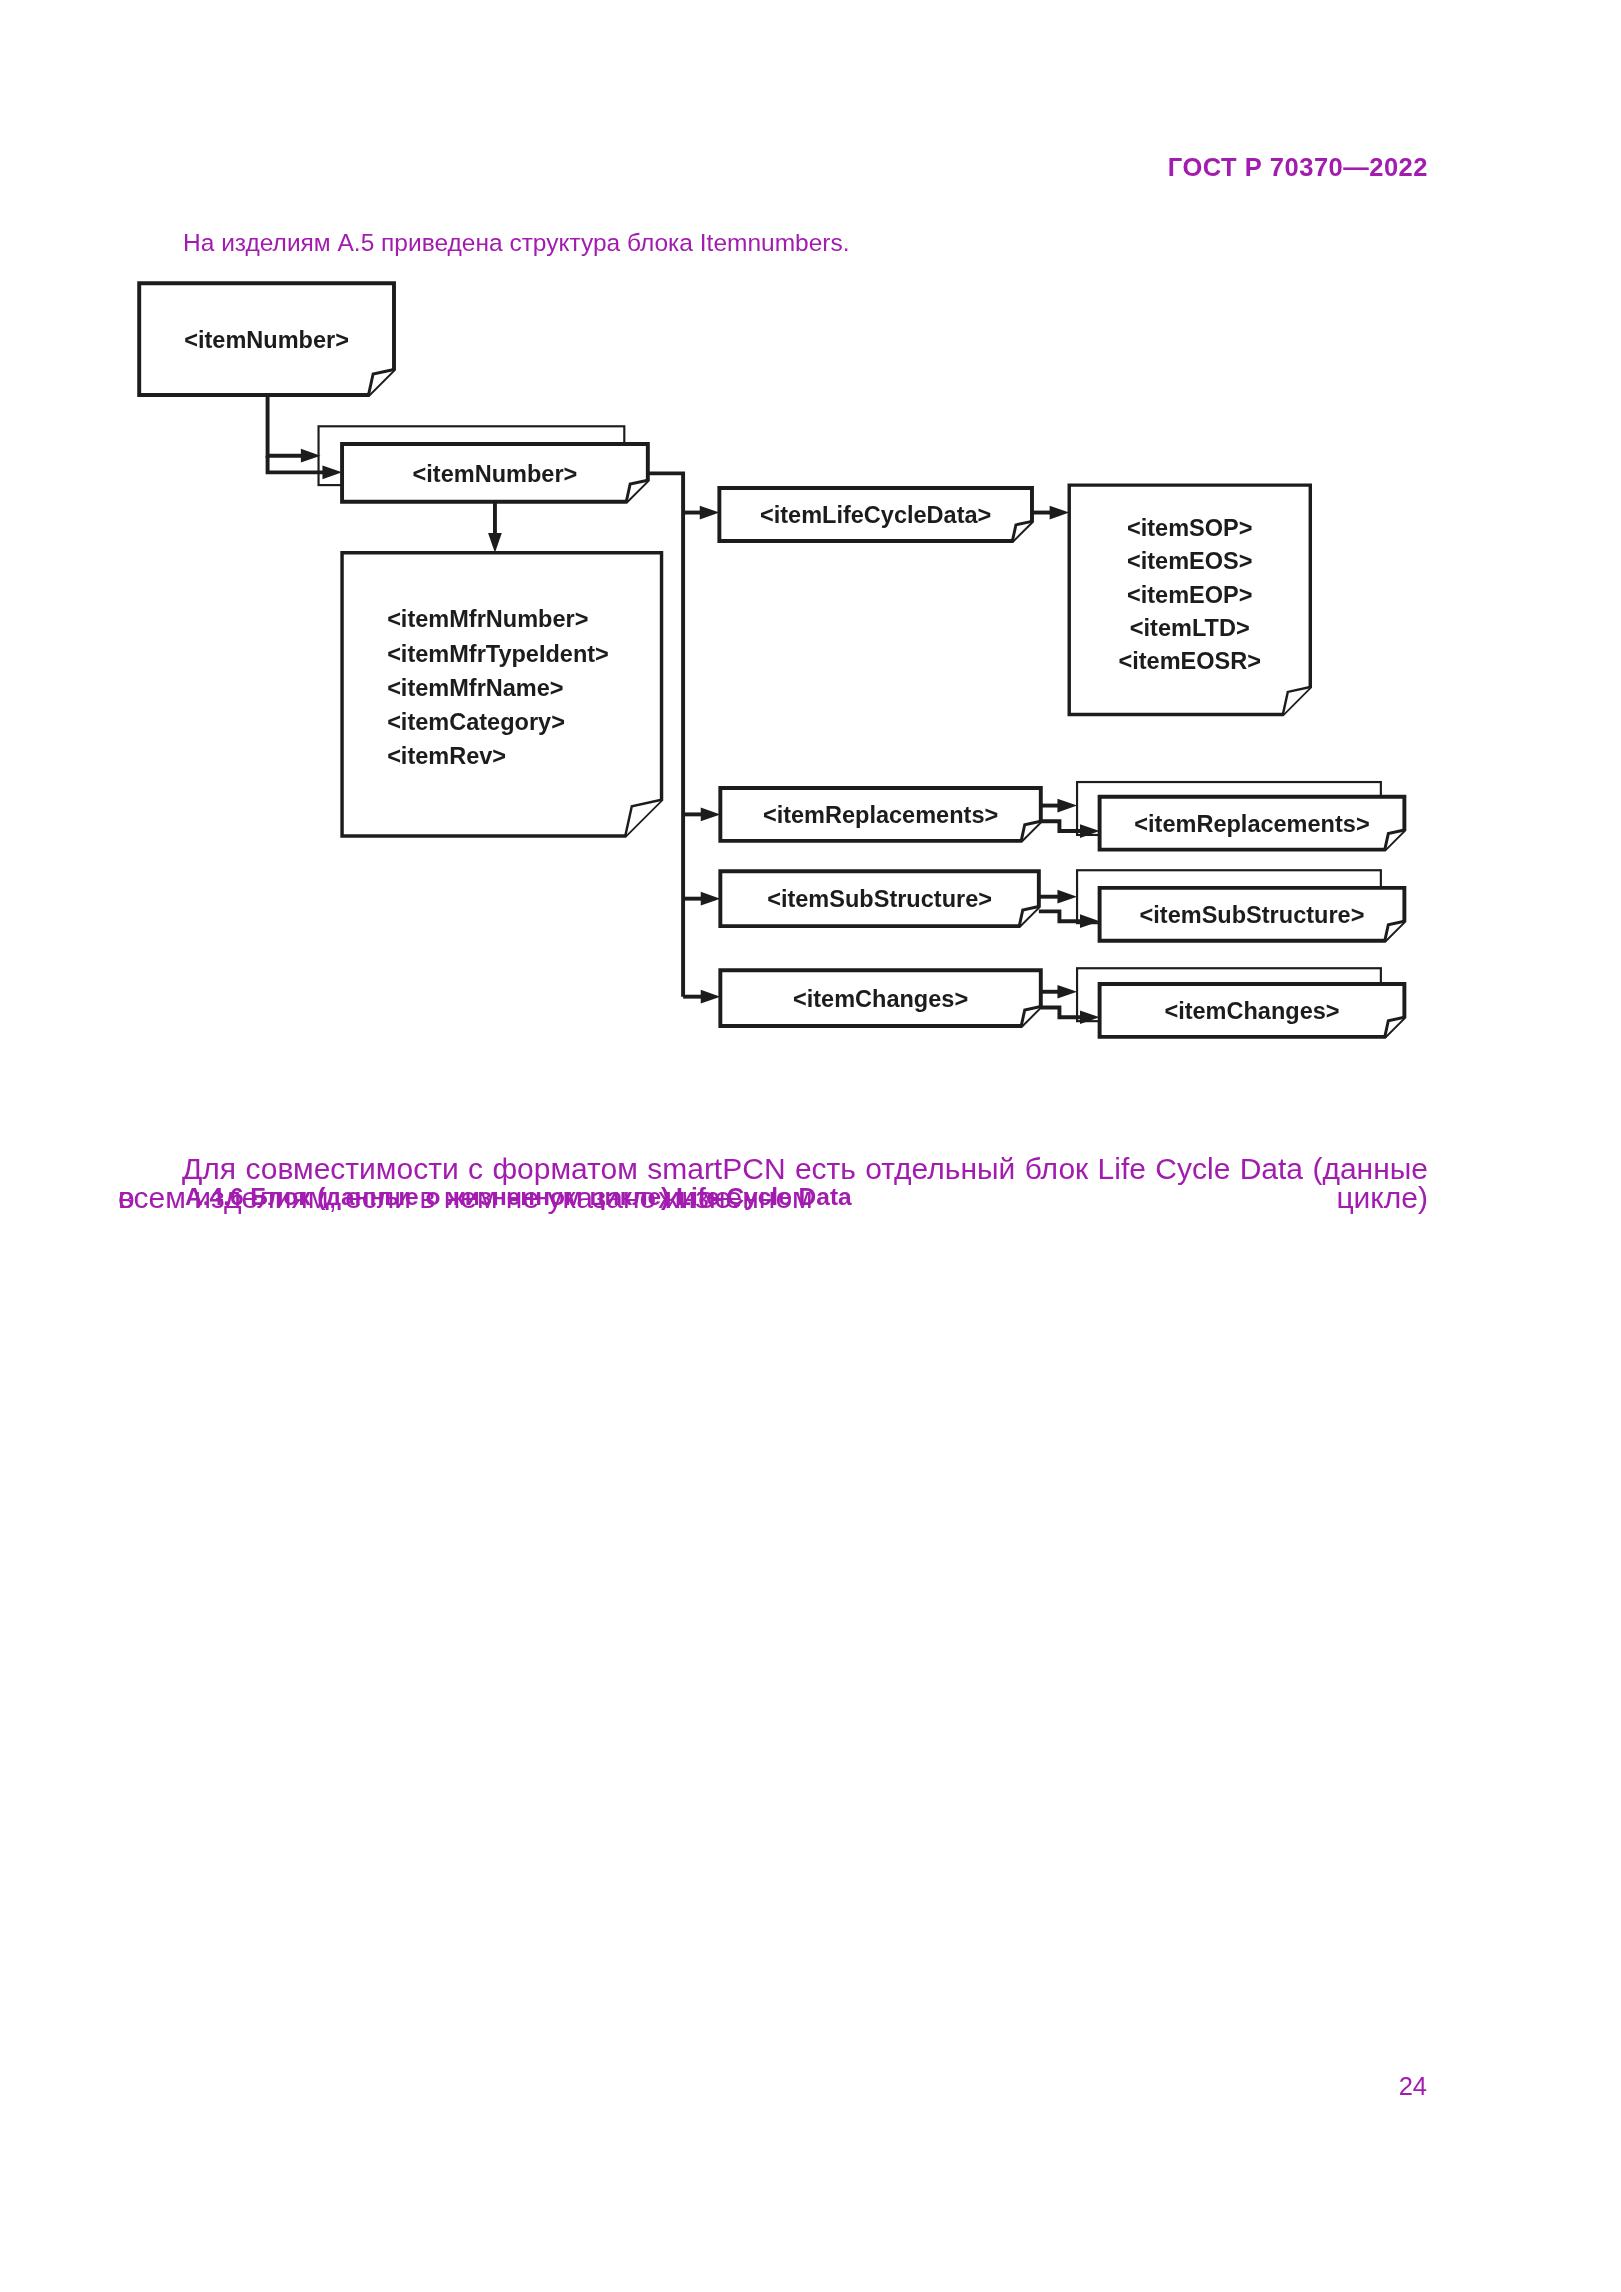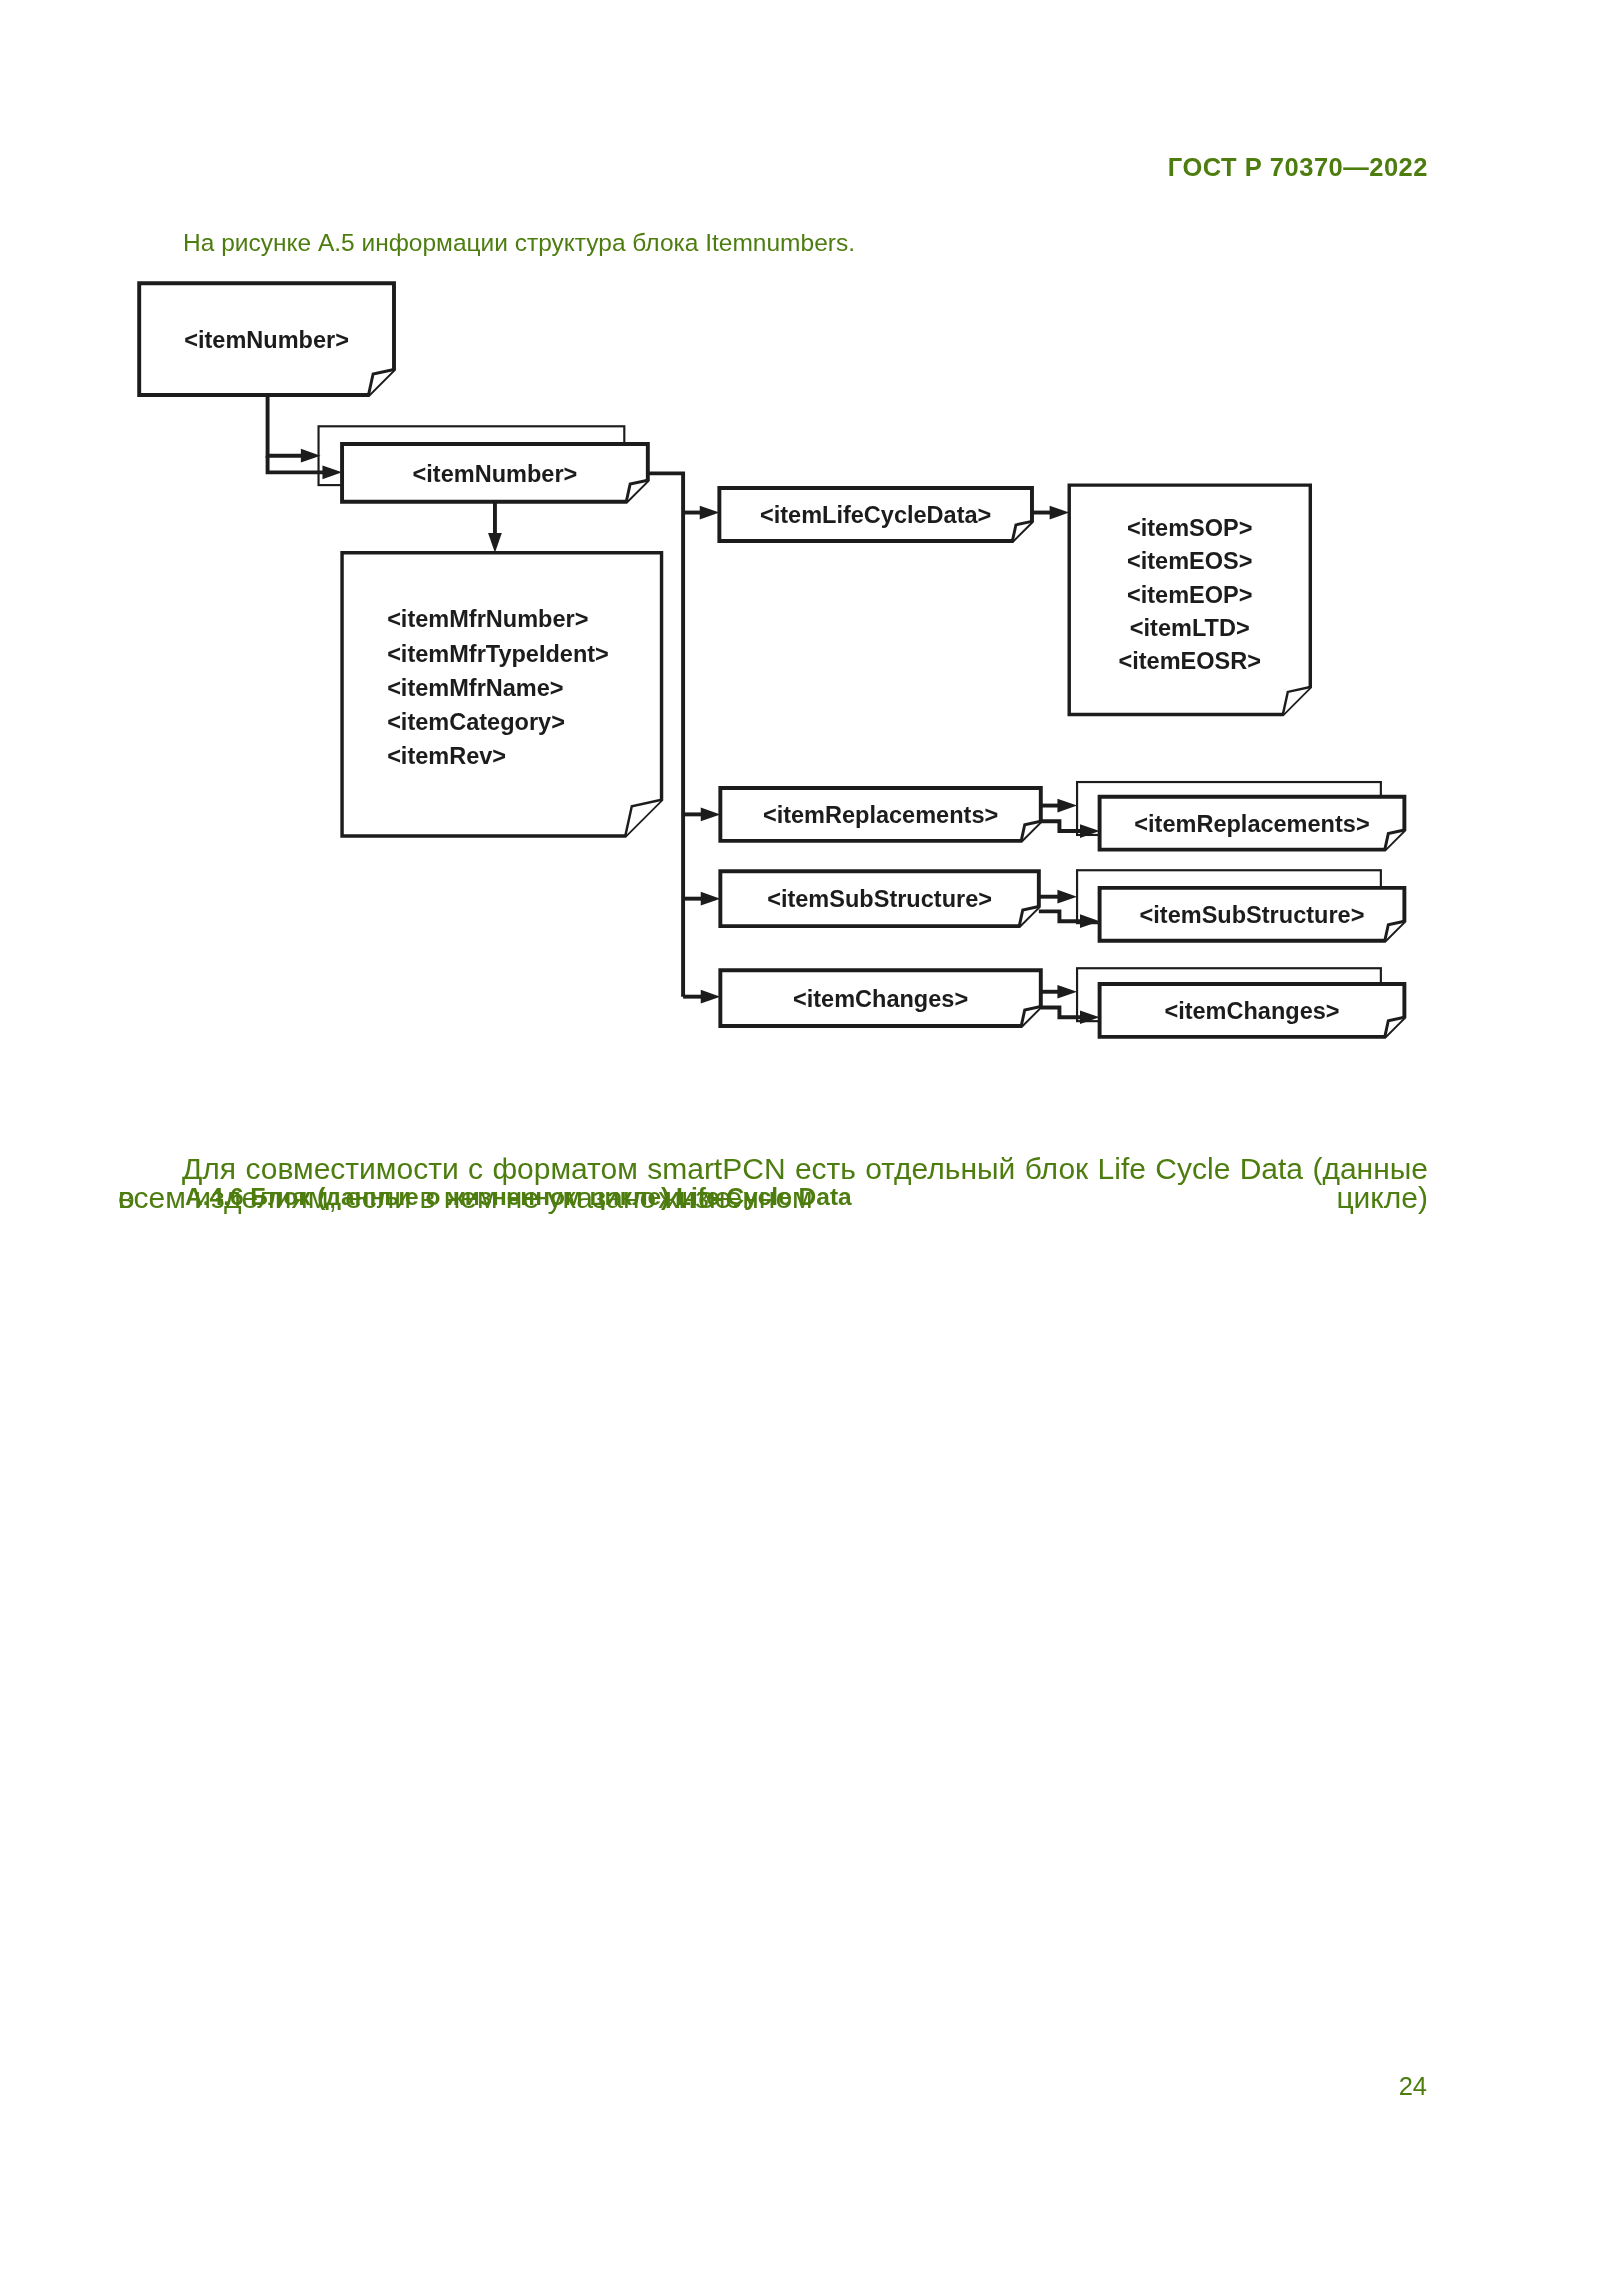--- a/index.html
+++ b/index.html
@@ -1,21 +1,21 @@
 <!DOCTYPE html>
 <html><head>
 <meta charset="utf-8">
 <style>
   html,body{margin:0;padding:0;background:#ffffff;}
   .page{
     position:relative;
     width:1621px;height:2293px;
     background:#ffffff;
     font-family:"Liberation Sans",sans-serif;
-    color:#4d7c0f;
+    color:#a21caf;
     overflow:hidden;
   }
   .running-header{
     position:absolute;top:153px;right:193px;
     font-size:25.5px;font-weight:bold;letter-spacing:0.5px;
     white-space:nowrap;
   }
   .intro{
     position:absolute;left:183px;top:229px;
     font-size:24.5px;white-space:nowrap;
@@ -42,21 +42,21 @@
   .page-number{
     position:absolute;top:2072px;right:194px;
     font-size:25.5px;
   }
 </style>
 </head>
 <body>
 
 <div class="page">
   <div class="running-header">ГОСТ Р 70370—2022</div>
-  <div class="intro">На рисунке А.5 информации структура блока Itemnumbers.</div>
+  <div class="intro">На изделиям А.5 приведена структура блока Itemnumbers.</div>
 
   <svg id="diagram-svg" viewBox="0 0 1654 1100" xmlns="http://www.w3.org/2000/svg">
       <g>
         <path d="M142,289 H402 V377 L376,403 H142 Z" fill="#ffffff" stroke="#1c1c1c" stroke-width="4" stroke-linejoin="miter"></path>
         <path d="M376,403 L380.68,381.68 L402,377" fill="#ffffff" stroke="#1c1c1c" stroke-width="3"></path>
         <text x="272" y="355" text-anchor="middle" font-size="24" font-weight="bold" font-family="&quot;Liberation Sans&quot;, sans-serif" fill="#1c1c1c">&lt;itemNumber&gt;</text>
       </g>
       <g>
         <rect x="325" y="435" width="312" height="60" fill="#ffffff" stroke="#1c1c1c" stroke-width="2.2"></rect>
       </g>

